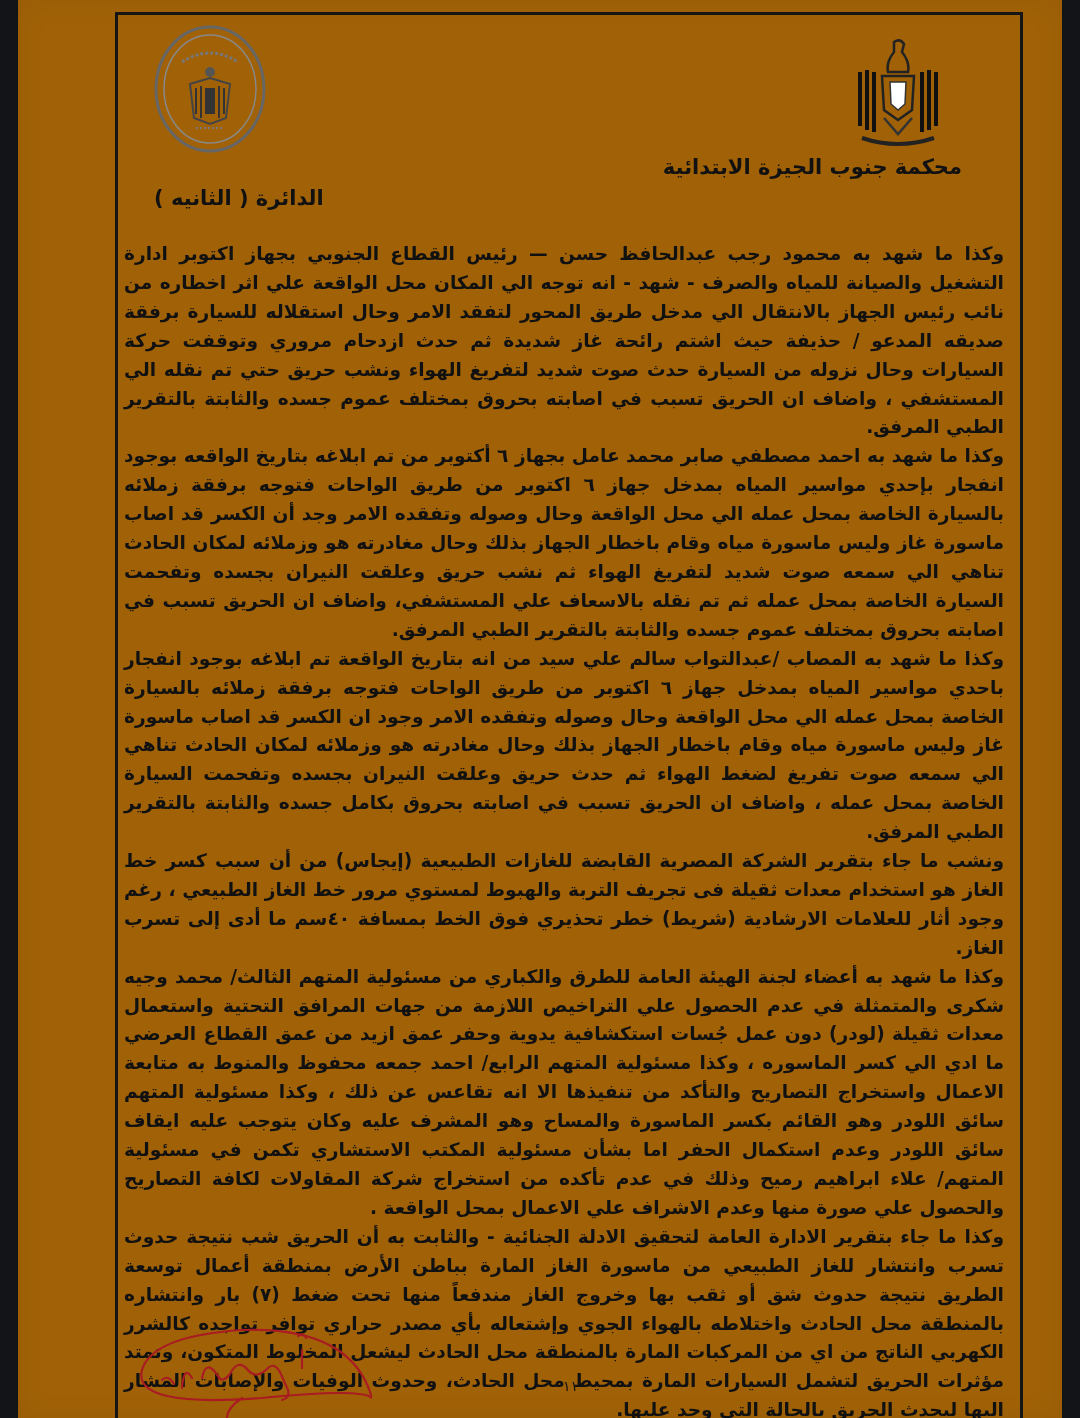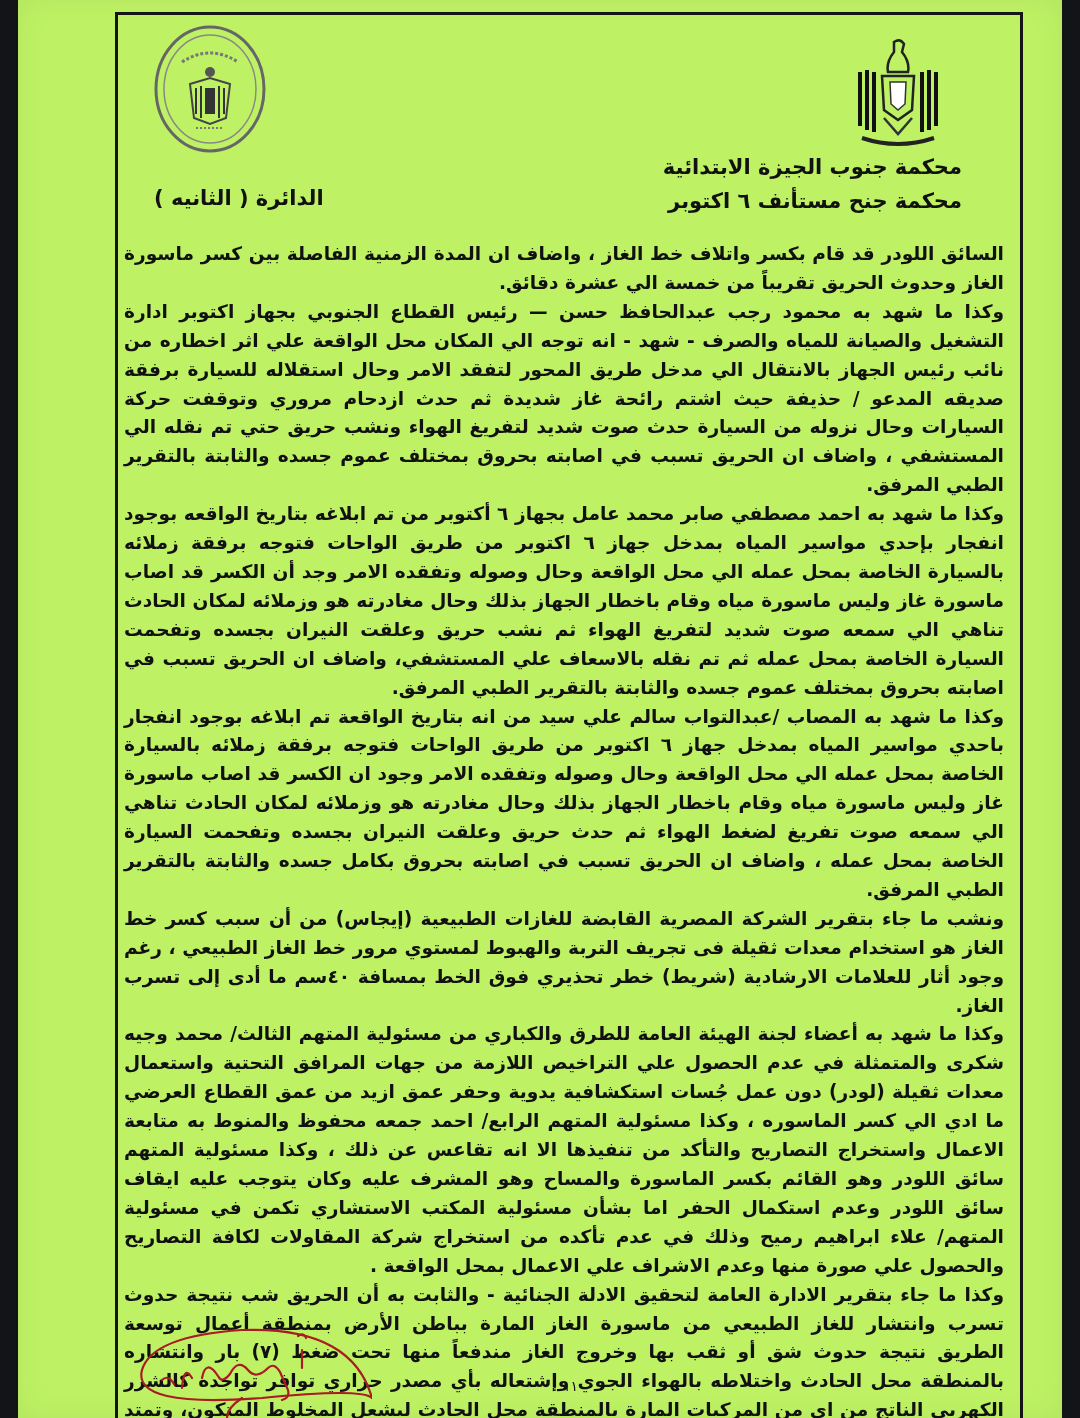--- a/index.html
+++ b/index.html
@@ -4,21 +4,21 @@
 <style>
   html, body { margin: 0; padding: 0; }
   body {
     width: 1080px; height: 1418px; overflow: hidden;
     background: #131417;
     font-family: "DejaVu Sans", sans-serif;
     position: relative;
   }
   .sheet {
     position: absolute; left: 18px; top: 0; width: 1044px; height: 1418px;
-    background: #bef264;
+    background: #a16207;
     box-shadow: inset 0 0 30px rgba(0,0,0,0.06);
   }
   .frame {
     position: absolute; left: 97px; top: 12px; width: 908px; height: 1410px;
     border: 3px solid #151515;
     border-bottom: none;
     box-sizing: border-box;
   }
   .emblem-right {
     position: absolute; left: 830px; top: 38px; width: 100px; height: 115px;
@@ -82,26 +82,24 @@
         <line x1="88" y1="34" x2="88" y2="88"></line>
     </g>
     <path d="M34 38 L66 38 L64 72 L50 82 L36 72 Z" fill="none" stroke="#222" stroke-width="2.5"></path>
     <path d="M42 44 L58 44 L57 66 L50 72 L43 66 Z" fill="#fff" stroke="#333" stroke-width="1.5"></path>
     <path d="M36 80 L50 96 L64 80" fill="none" stroke="#333" stroke-width="2.5"></path>
     <path d="M14 100 Q50 112 86 100" fill="none" stroke="#222" stroke-width="4"></path>
   </svg>
 
   <div class="court-title">
     <div>محكمة جنوب الجيزة الابتدائية</div>
-    <div>محكمة جنح مستأنف ٦ اكتوبر</div>
   </div>
   <div class="circuit">الدائرة ( الثانيه )</div>
 
   <div class="body-text">
-    <p>السائق اللودر قد قام بكسر واتلاف خط الغاز ، واضاف ان المدة الزمنية الفاصلة بين كسر ماسورة الغاز وحدوث الحريق تقريباً من خمسة الي عشرة دقائق.</p>
     <p>وكذا ما شهد به محمود رجب عبدالحافظ حسن — رئيس القطاع الجنوبي بجهاز اكتوبر ادارة التشغيل والصيانة للمياه والصرف - شهد - انه توجه الي المكان محل الواقعة علي اثر اخطاره من نائب رئيس الجهاز بالانتقال الي مدخل طريق المحور لتفقد الامر وحال استقلاله للسيارة برفقة صديقه المدعو / حذيفة حيث اشتم رائحة غاز شديدة ثم حدث ازدحام مروري وتوقفت حركة السيارات وحال نزوله من السيارة حدث صوت شديد لتفريغ الهواء ونشب حريق حتي تم نقله الي المستشفي ، واضاف ان الحريق تسبب في اصابته بحروق بمختلف عموم جسده والثابتة بالتقرير الطبي المرفق.</p>
     <p>وكذا ما شهد به احمد مصطفي صابر محمد عامل بجهاز ٦ أكتوبر من تم ابلاغه بتاريخ الواقعه بوجود انفجار بإحدي مواسير المياه بمدخل جهاز ٦ اكتوبر من طريق الواحات فتوجه برفقة زملائه بالسيارة الخاصة بمحل عمله الي محل الواقعة وحال وصوله وتفقده الامر وجد أن الكسر قد اصاب ماسورة غاز وليس ماسورة مياه وقام باخطار الجهاز بذلك وحال مغادرته هو وزملائه لمكان الحادث تناهي الي سمعه صوت شديد لتفريغ الهواء ثم نشب حريق وعلقت النيران بجسده وتفحمت السيارة الخاصة بمحل عمله ثم تم نقله بالاسعاف علي المستشفي، واضاف ان الحريق تسبب في اصابته بحروق بمختلف عموم جسده والثابتة بالتقرير الطبي المرفق.</p>
     <p>وكذا ما شهد به المصاب /عبدالتواب سالم علي سيد من انه بتاريخ الواقعة تم ابلاغه بوجود انفجار باحدي مواسير المياه بمدخل جهاز ٦ اكتوبر من طريق الواحات فتوجه برفقة زملائه بالسيارة الخاصة بمحل عمله الي محل الواقعة وحال وصوله وتفقده الامر وجود ان الكسر قد اصاب ماسورة غاز وليس ماسورة مياه وقام باخطار الجهاز بذلك وحال مغادرته هو وزملائه لمكان الحادث تناهي الي سمعه صوت تفريغ لضغط الهواء ثم حدث حريق وعلقت النيران بجسده وتفحمت السيارة الخاصة بمحل عمله ، واضاف ان الحريق تسبب في اصابته بحروق بكامل جسده والثابتة بالتقرير الطبي المرفق.</p>
     <p>ونشب ما جاء بتقرير الشركة المصرية القابضة للغازات الطبيعية (إيجاس) من أن سبب كسر خط الغاز هو استخدام معدات ثقيلة فى تجريف التربة والهبوط لمستوي مرور خط الغاز الطبيعي ، رغم وجود أثار للعلامات الارشادية (شريط) خطر تحذيري فوق الخط بمسافة ٤٠سم ما أدى إلى تسرب الغاز.</p>
     <p>وكذا ما شهد به أعضاء لجنة الهيئة العامة للطرق والكباري من مسئولية المتهم الثالث/ محمد وجيه شكرى والمتمثلة في عدم الحصول علي التراخيص اللازمة من جهات المرافق التحتية واستعمال معدات ثقيلة (لودر) دون عمل جُسات استكشافية يدوية وحفر عمق ازيد من عمق القطاع العرضي ما ادي الي كسر الماسوره ، وكذا مسئولية المتهم الرابع/ احمد جمعه محفوظ والمنوط به متابعة الاعمال واستخراج التصاريح والتأكد من تنفيذها الا انه تقاعس عن ذلك ، وكذا مسئولية المتهم سائق اللودر وهو القائم بكسر الماسورة والمساح وهو المشرف عليه وكان يتوجب عليه ايقاف سائق اللودر وعدم استكمال الحفر اما بشأن مسئولية المكتب الاستشاري تكمن في مسئولية المتهم/ علاء ابراهيم رميح وذلك في عدم تأكده من استخراج شركة المقاولات لكافة التصاريح والحصول علي صورة منها وعدم الاشراف علي الاعمال بمحل الواقعة .</p>
     <p>وكذا ما جاء بتقرير الادارة العامة لتحقيق الادلة الجنائية - والثابت به أن الحريق شب نتيجة حدوث تسرب وانتشار للغاز الطبيعي من ماسورة الغاز المارة بباطن الأرض بمنطقة أعمال توسعة الطريق نتيجة حدوث شق أو ثقب بها وخروج الغاز مندفعاً منها تحت ضغط (٧) بار وانتشاره بالمنطقة محل الحادث واختلاطه بالهواء الجوي وإشتعاله بأي مصدر حراري توافر تواجده كالشرر الكهربي الناتج من اي من المركبات المارة بالمنطقة محل الحادث ليشعل المخلوط المتكون، وتمتد مؤثرات الحريق لتشمل السيارات المارة بمحيط محل الحادث، وحدوث الوفيات والإصابات المشار اليها ليحدث الحريق بالحالة التي وجد عليها.</p>
   </div>
 
   <svg class="signature" viewBox="0 0 250 100">
     <g fill="none" stroke="#a81c22" stroke-width="2.2" stroke-linecap="round">

